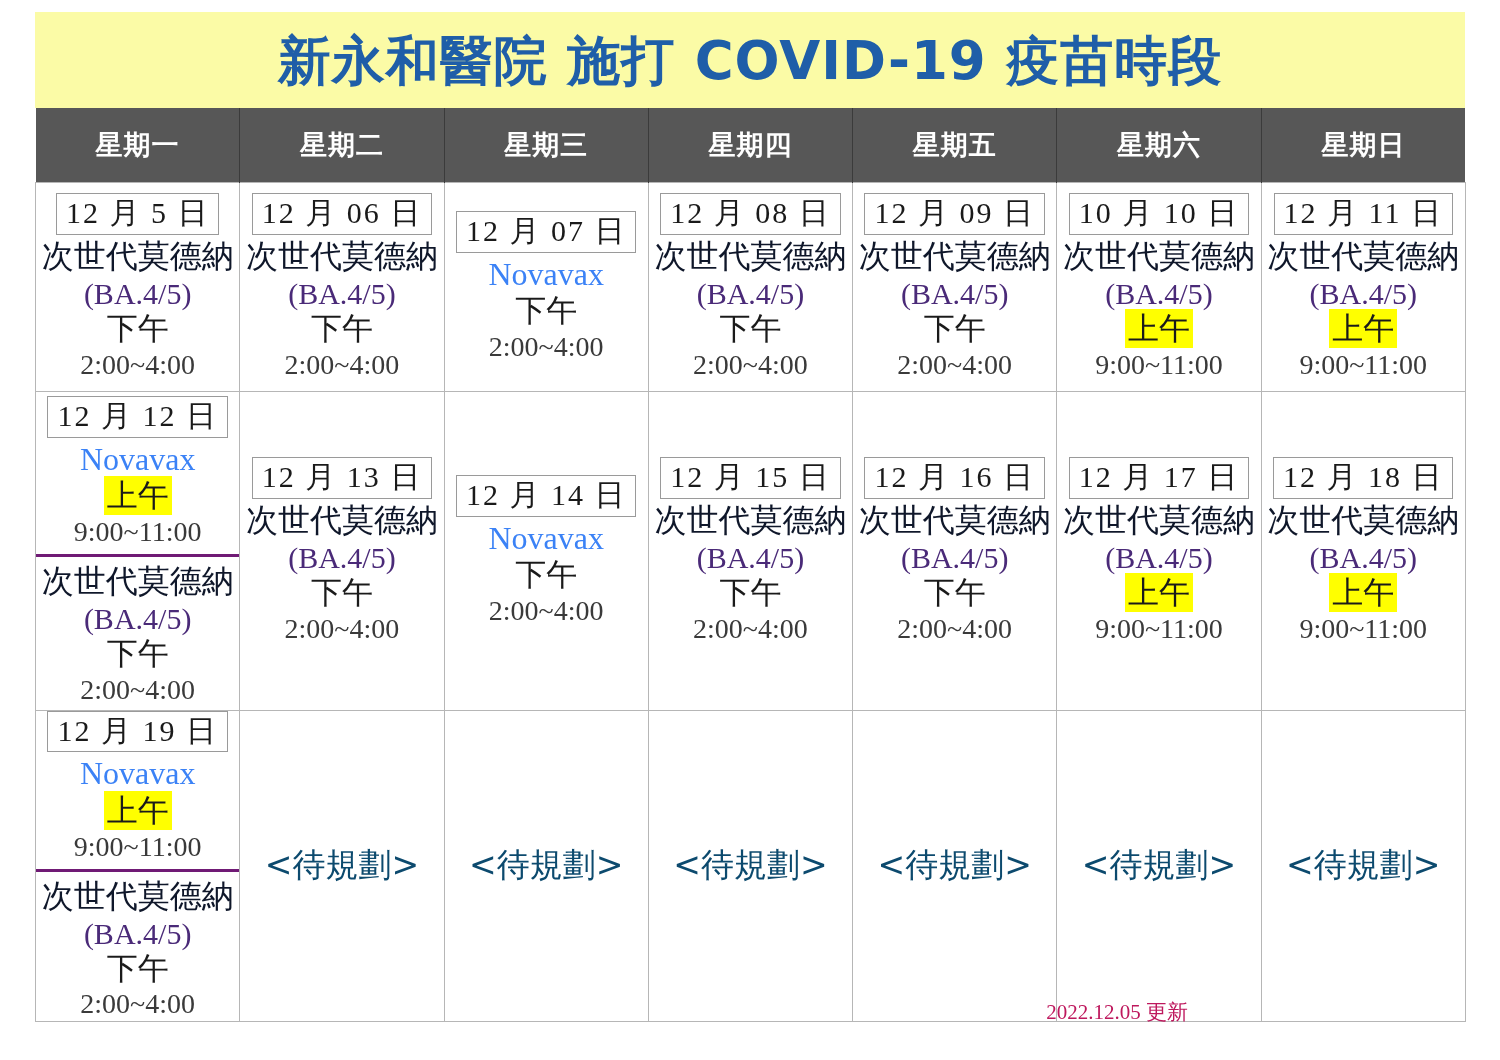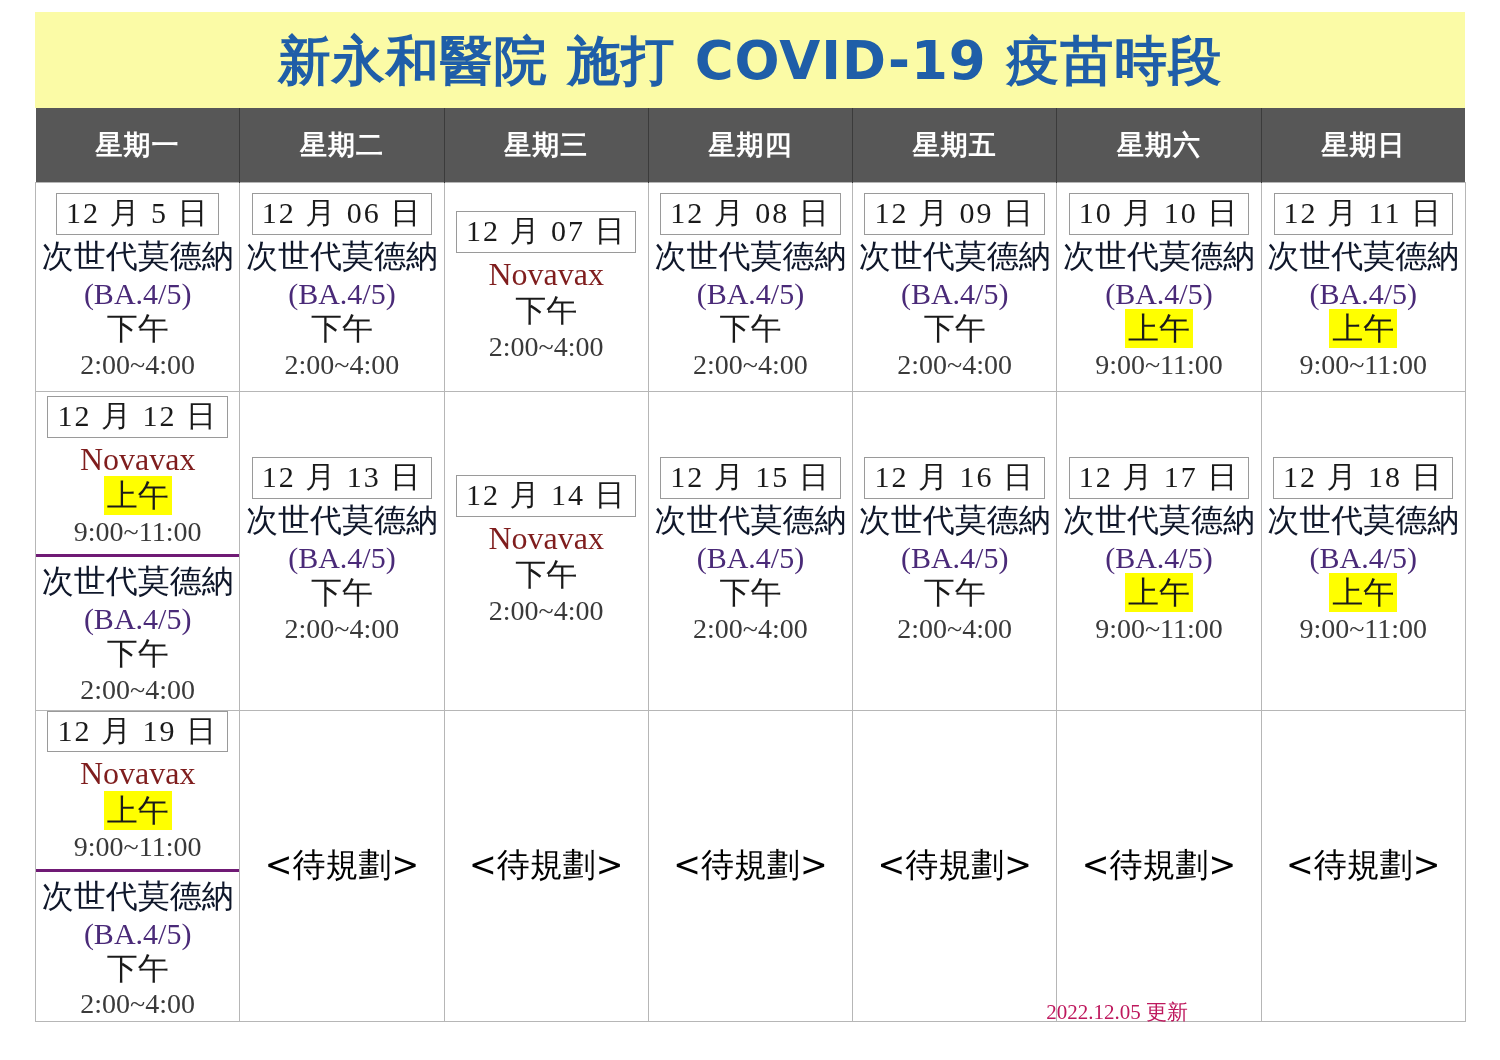--- a/index.html
+++ b/index.html
@@ -122,21 +122,21 @@
     letter-spacing: 0px;
     white-space: nowrap;
   }
   .vac-sub {
     color: #4a2a78;
     font-size: 30px;
     font-family: "Liberation Serif", "DejaVu Serif", serif;
     white-space: nowrap;
   }
   .vac-novavax {
-    color: #7f1d1d;
+    color: #3b82f6;
     font-size: 32px;
     font-family: "Liberation Serif", "DejaVu Serif", serif;
     white-space: nowrap;
   }
   .period {
     color: #1a1a1a;
     font-size: 31px;
     font-family: "Liberation Serif", "DejaVu Serif", serif;
     white-space: nowrap;
   }
@@ -144,21 +144,21 @@
     background: #ffff00;
     padding: 2px 3px;
   }
   .time {
     color: #3a3a3a;
     font-size: 28px;
     font-family: "Liberation Serif", "DejaVu Serif", serif;
     white-space: nowrap;
   }
   .tbd {
-    color: #000000;
+    color: #0c4a6e;
     font-size: 33px;
     font-family: "DejaVu Sans", "Liberation Sans", sans-serif;
     white-space: nowrap;
   }
 
   
   .footer {
     position: absolute;
     right: 36px;
     top: 998px;

